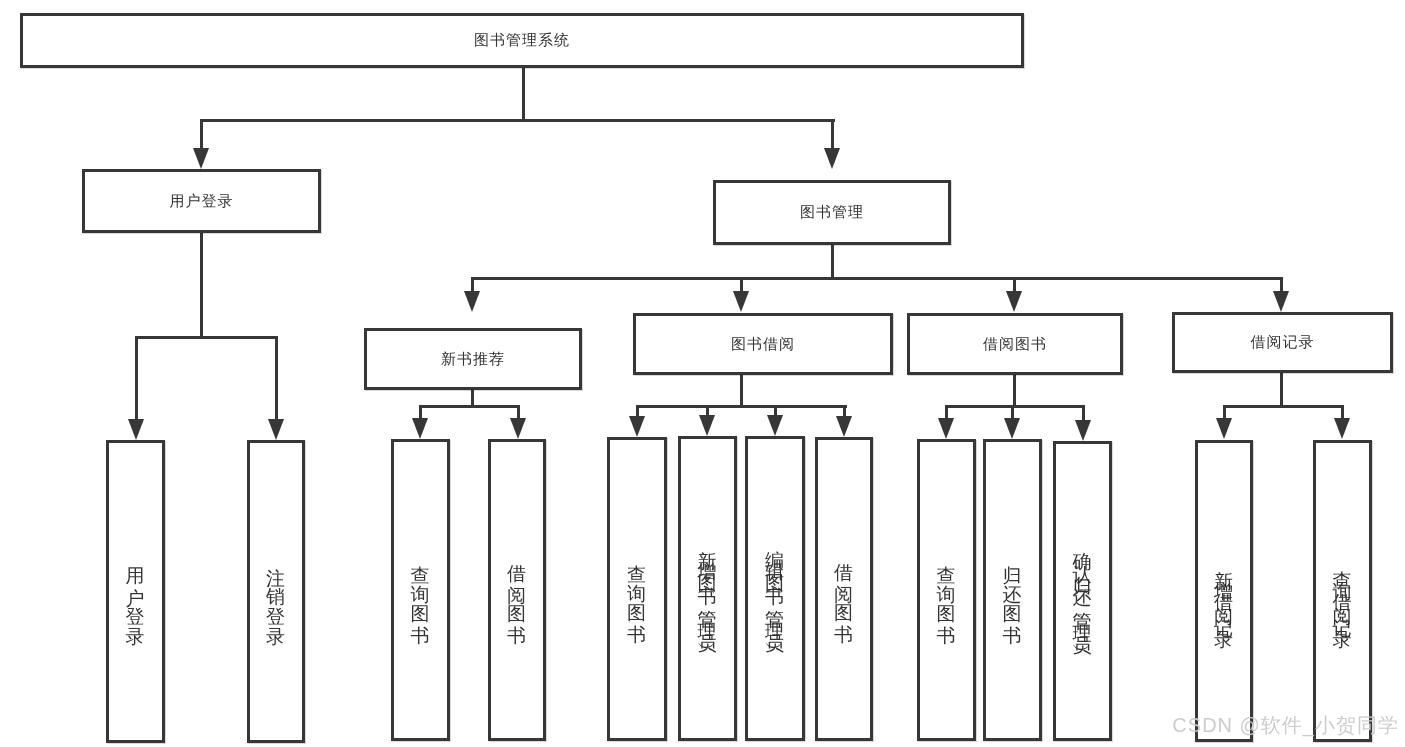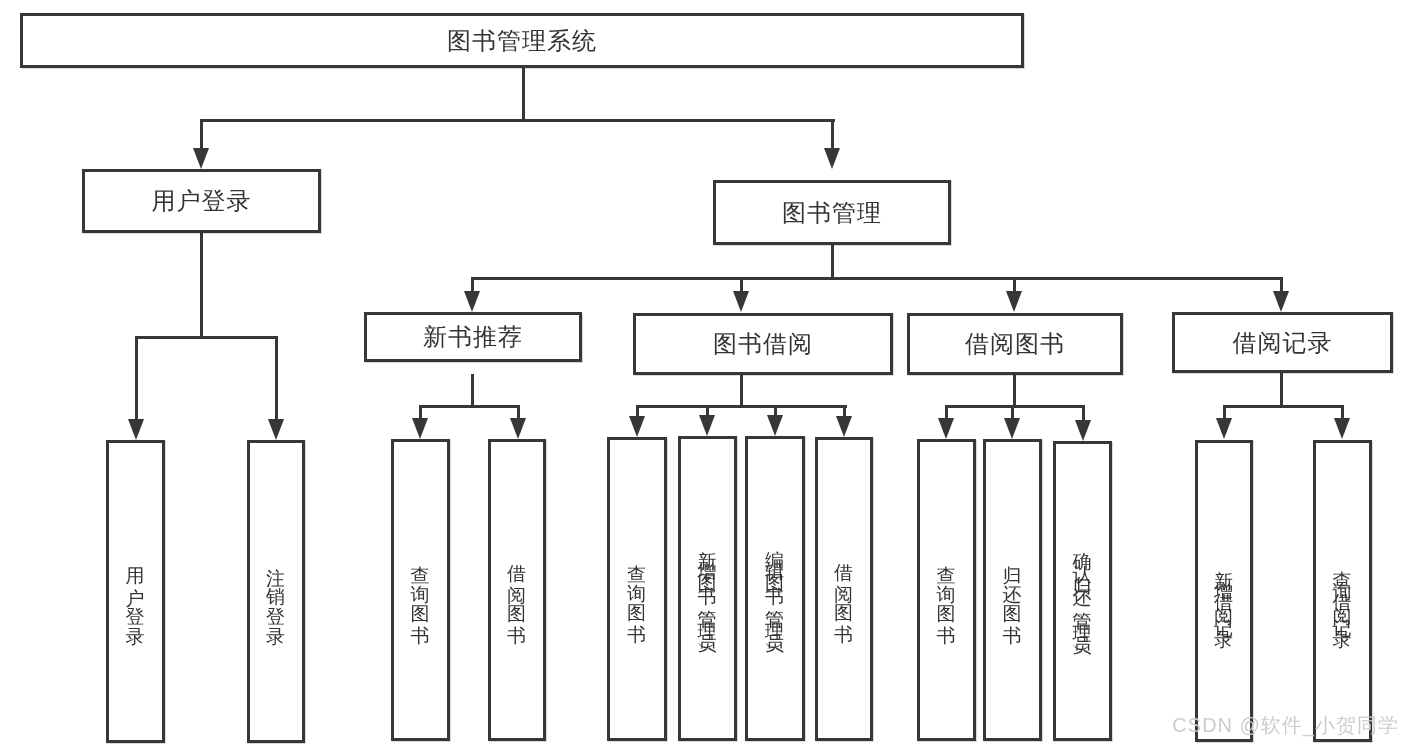--- a/index.html
+++ b/index.html
@@ -16,21 +16,21 @@
     position: absolute;
     box-sizing: border-box;
     border: 3px solid #373737;
     background: #ffffff;
     display: flex;
     align-items: center;
     justify-content: center;
     box-shadow: 1px 1px 0 rgba(0,0,0,0.15);
   }
   .box.h span {
-    font-size: 24px;
+    font-size: 15px;
     letter-spacing: 1px;
     color: #333333;
     white-space: nowrap;
   }
   .box.v .vtext {
     writing-mode: vertical-lr;
     font-size: 19px;
     color: #333333;
     line-height: 1;
   }
@@ -125,21 +125,21 @@
     <span>图书管理系统</span>
   </div>
 
   <div class="box h" style="left:82px;top:169px;width:239px;height:64px">
     <span>用户登录</span>
   </div>
   <div class="box h" style="left:713px;top:180px;width:238px;height:65px">
     <span>图书管理</span>
   </div>
 
-  <div class="box h" style="left:364px;top:312px;width:218px;height:50px">
+  <div class="box h" style="left:364px;top:328px;width:218px;height:62px">
     <span>新书推荐</span>
   </div>
   <div class="box h" style="left:633px;top:313px;width:260px;height:62px">
     <span>图书借阅</span>
   </div>
   <div class="box h" style="left:907px;top:313px;width:216px;height:62px">
     <span>借阅图书</span>
   </div>
   <div class="box h" style="left:1172px;top:312px;width:221px;height:61px">
     <span>借阅记录</span>

